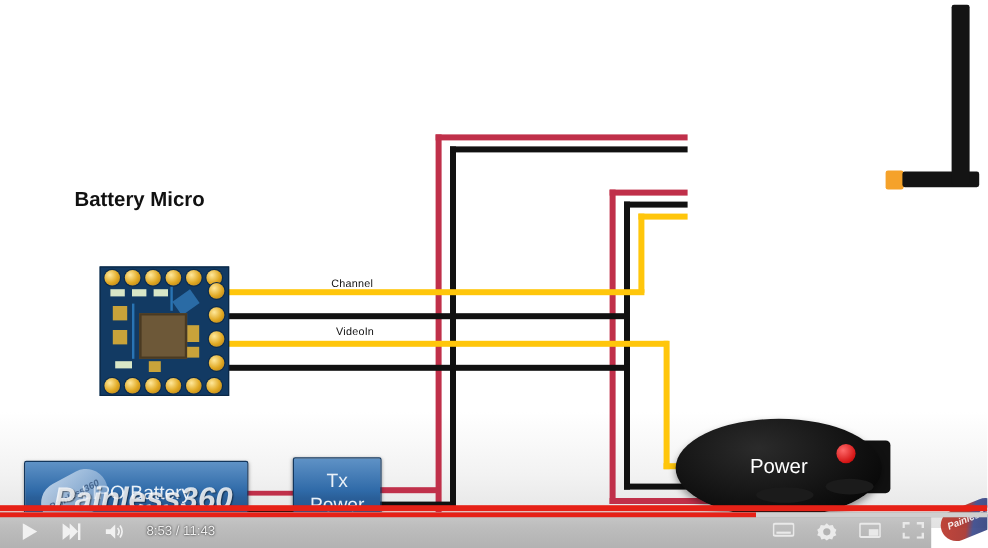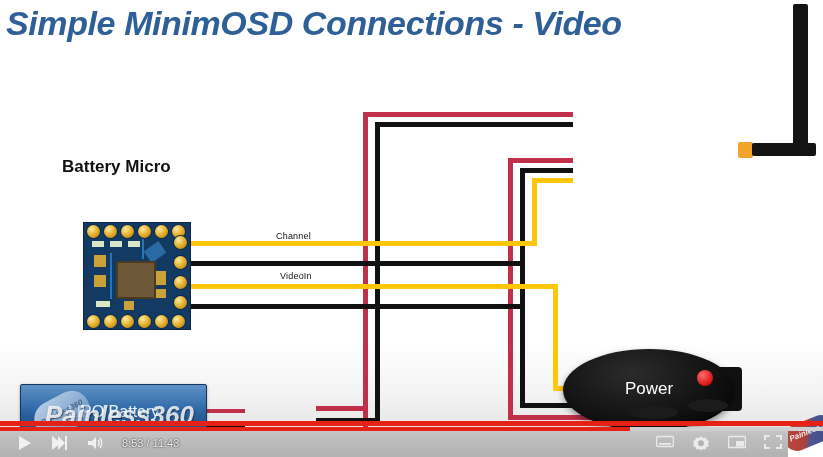--- a/index.html
+++ b/index.html
@@ -80,38 +80,37 @@
          background:linear-gradient(120deg,#c0392b 0%,#a8322c 45%,#3b4a8c 55%,#2e3a72 100%);
          transform:rotate(-22deg);opacity:.92;}
   .wm-br span{position:absolute;left:6px;top:7px;font-size:8px;font-weight:bold;font-style:italic;
               color:rgba(255,255,255,.9);white-space:nowrap;}
 
   
   .wlab{position:absolute;font-size:9px;color:#111;letter-spacing:.2px;}
 
   
   .player{position:absolute;left:0;bottom:0;width:776px;height:30px;
-          background:linear-gradient(180deg,#c9c9c9 0%,#bdbdbd 40%,#b2b2b2 100%);padding-left:12px;}
+          background:linear-gradient(180deg,#c9c9c9 0%,#bdbdbd 40%,#b2b2b2 100%);}
   .bar-bg{position:absolute;left:0;top:0;width:823px;height:4px;background:#9a9a9a;}
   .bar-load{position:absolute;left:0;top:0;height:4px;background:#cfcfcf;}
   .bar-play{position:absolute;left:0;top:0;height:4px;background:#e62117;}
   .bar-top{position:absolute;left:0;top:-6px;width:823px;height:5px;background:#e62117;}
   .ctl{position:absolute;top:9px;color:#f1f1f1;}
   .time{position:absolute;left:122px;top:10px;font-size:11px;color:#efefef;text-shadow:0 0 2px #000;}
   .pl-right{position:absolute;right:6px;top:8px;display:flex;gap:18px;align-items:center;}
   .icn{width:18px;height:14px;position:relative;}
 </style>
 </head>
 <body>
 
 <div id="stage">
 
   <div class="slide">
 
-    <div class="title">Simple MinimOSD Connections - Video</div>
     <div class="minim-label">Battery Micro</div>
 
     <div class="w red" style="left:363px;top:112px;width:5px;height:320px;"></div>
     <div class="w red" style="left:363px;top:112px;width:210px;height:5px;"></div>
     <div class="w blk" style="left:375px;top:122px;width:5px;height:300px;"></div>
     <div class="w blk" style="left:375px;top:122px;width:198px;height:5px;"></div>
 
     <div class="w red" style="left:508px;top:158px;width:65px;height:5px;"></div>
     <div class="w red" style="left:508px;top:158px;width:5px;height:262px;"></div>
     <div class="w blk" style="left:520px;top:168px;width:53px;height:5px;"></div>
@@ -179,20 +178,26 @@
     <div class="cam-body">
       <span>Power</span>
     </div>
     <div class="cam-sh1"></div>
     <div class="cam-sh2"></div>
     <div class="cam-dot"></div>
 
     <div class="bluebox lipo">
       <span>LIPO Battery</span>
     </div>
+    <div class="bluebox txpwr">
+      <span>
+        <span>Tx</span><br>
+        <span>Power</span>
+      </span>
+    </div>
 
     <div class="wm">
       <div class="pill"></div>
       <div class="pilltxt">Painless360</div>
       <div class="p1">Painless360</div>
       <div class="p2">YouTube Channel</div>
     </div>
   </div>
 
   <div class="wm-br">

